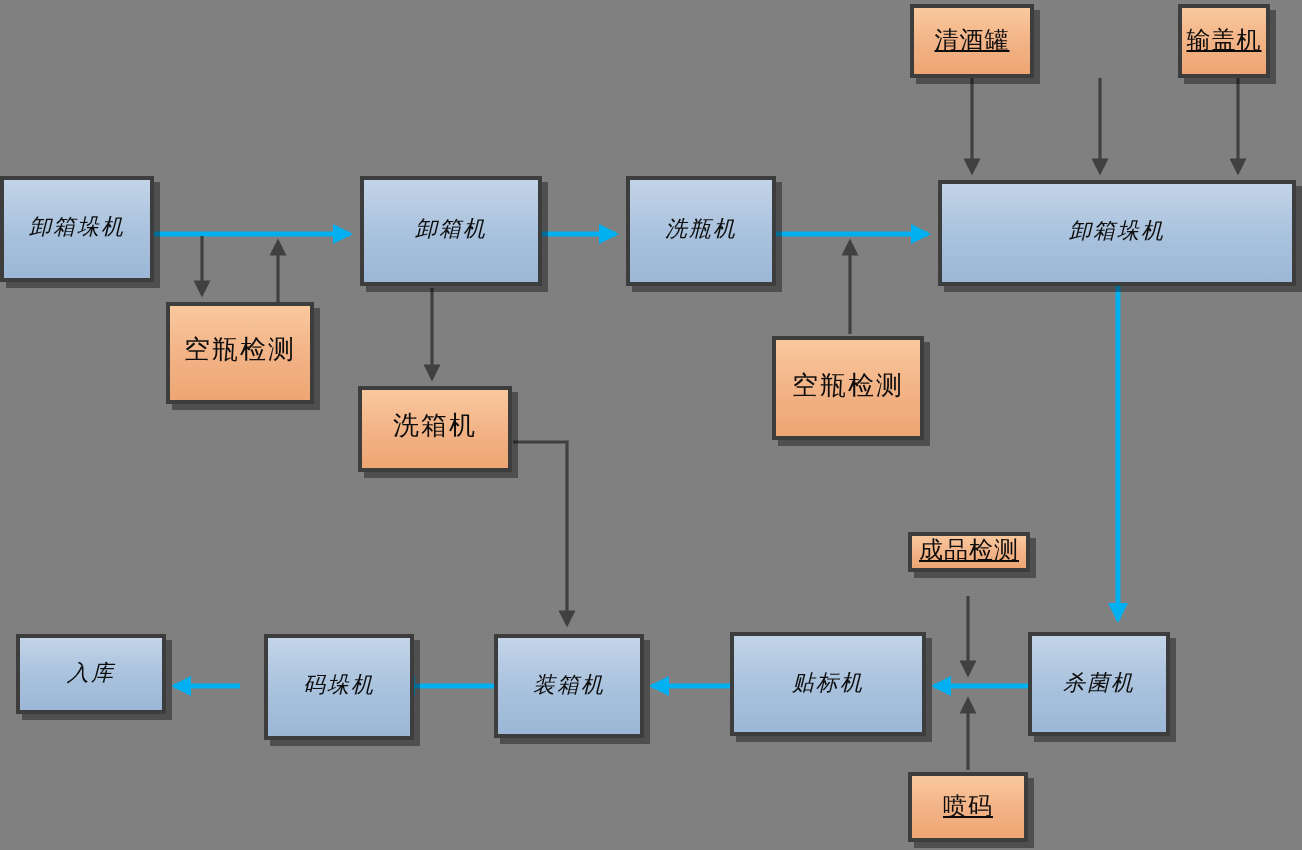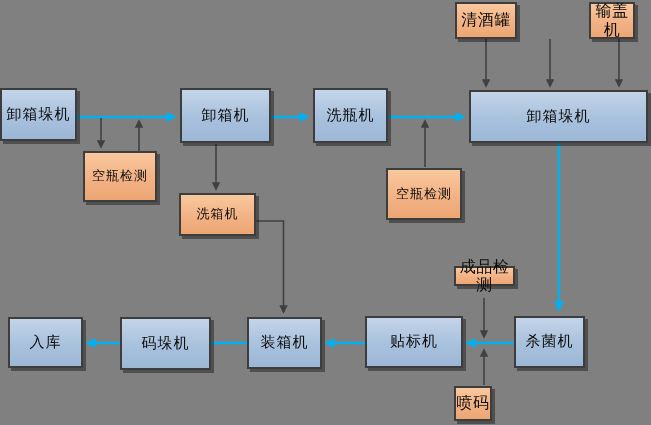--- a/index.html
+++ b/index.html
@@ -20,27 +20,28 @@
     text-align:center;
     color:#0d0d0d;
     border:2px solid #3d3d3d;
     box-shadow:3px 3px 0 rgba(0,0,0,0.38);
     letter-spacing:1px;
     line-height:1.15;
     cursor:default;
   }
   .node.process{
     background:linear-gradient(180deg,#c3d4e8 0%,#a8c1dd 55%,#9cb7d6 100%);
-    font-size:15px;
+    font-size:11px;
+    font-style:italic;
   }
   .node.aux{
     background:linear-gradient(180deg,#f9c89d 0%,#f2b285 55%,#eda673 100%);
     font-size:13px;
   }
-  .node.aux.sm{font-size:16px;letter-spacing:0.5px;}
+  .node.aux.sm{font-size:12px;letter-spacing:0.5px;text-decoration:underline;}
   svg#wires{position:absolute;left:0;top:0;pointer-events:none;}
   .flow-line{stroke:var(--flow,#00b0f0);stroke-width:2.5;fill:none;}
   .link-line{stroke:var(--link,#404040);stroke-width:1.6;fill:none;}
   .flow-head{fill:var(--flow,#00b0f0);}
   .link-head{fill:var(--link,#404040);}
 </style>
 </head>
 <body>
 
 <div id="canvas">
@@ -101,33 +102,33 @@
   </div>
   <div class="node aux" style="left:179px;top:193px;width:77px;height:43px">
     <span>洗箱机</span>
   </div>
   <div class="node aux" style="left:386px;top:168px;width:76px;height:52px">
     <span>空瓶检测</span>
   </div>
   <div class="node aux sm" style="left:454px;top:266px;width:61px;height:20px">
     <span>成品检测</span>
   </div>
-  <div class="node aux sm" style="left:454px;top:386px;width:38px;height:35px">
+  <div class="node aux sm" style="left:454px;top:386px;width:60px;height:35px">
     <span>喷码</span>
   </div>
 
   <div class="node process" style="left:514px;top:316px;width:71px;height:52px">
     <span>杀菌机</span>
   </div>
   <div class="node process" style="left:365px;top:316px;width:98px;height:52px">
     <span>贴标机</span>
   </div>
   <div class="node process" style="left:247px;top:317px;width:75px;height:52px">
     <span>装箱机</span>
   </div>
-  <div class="node process" style="left:120px;top:317px;width:91px;height:53px">
+  <div class="node process" style="left:132px;top:317px;width:75px;height:53px">
     <span>码垛机</span>
   </div>
-  <div class="node process" style="left:8px;top:317px;width:75px;height:51px">
+  <div class="node process" style="left:8px;top:317px;width:75px;height:40px">
     <span>入库</span>
   </div>
 
 </div>
 
 </body></html>

